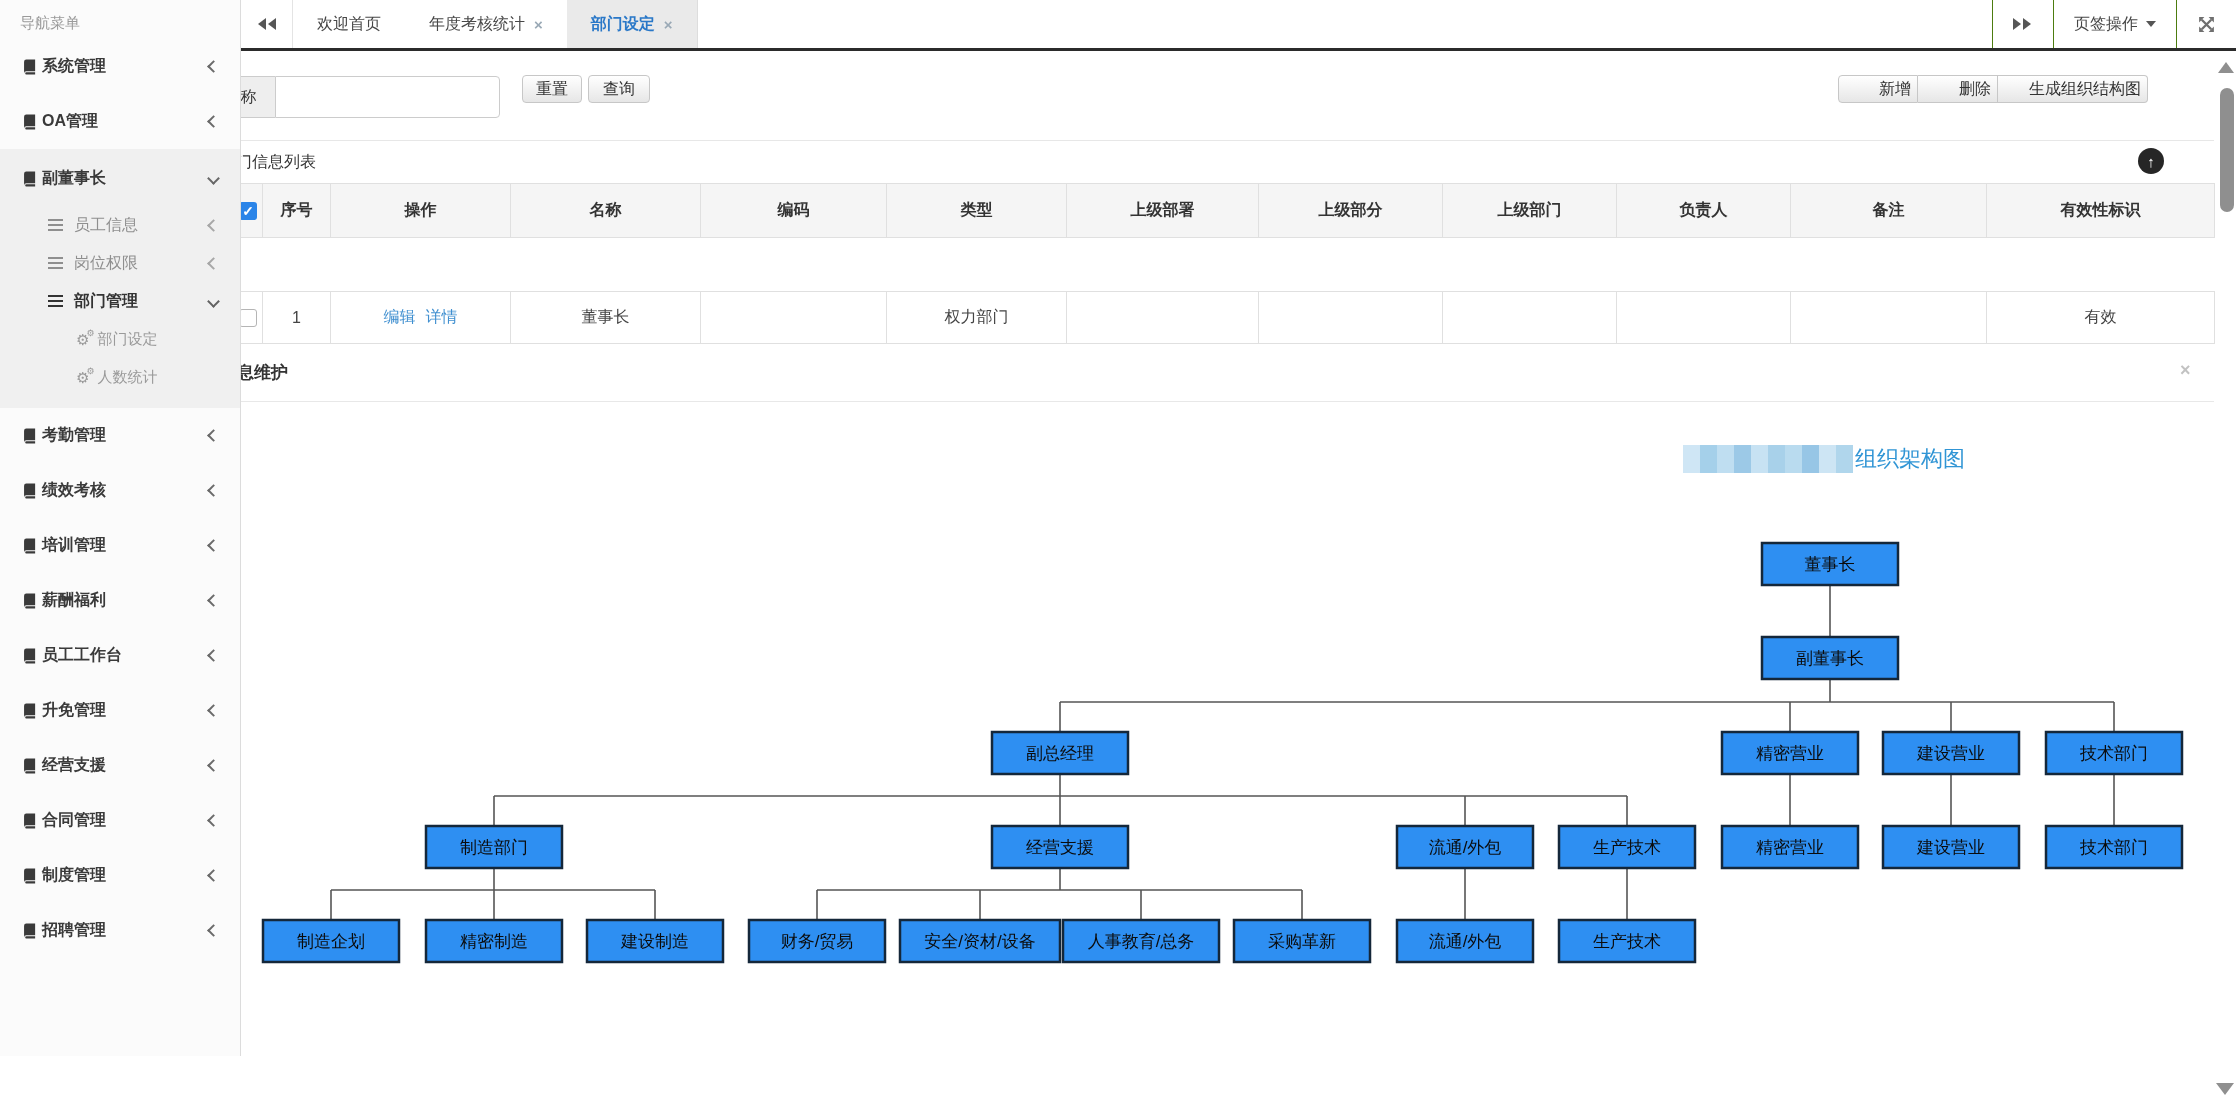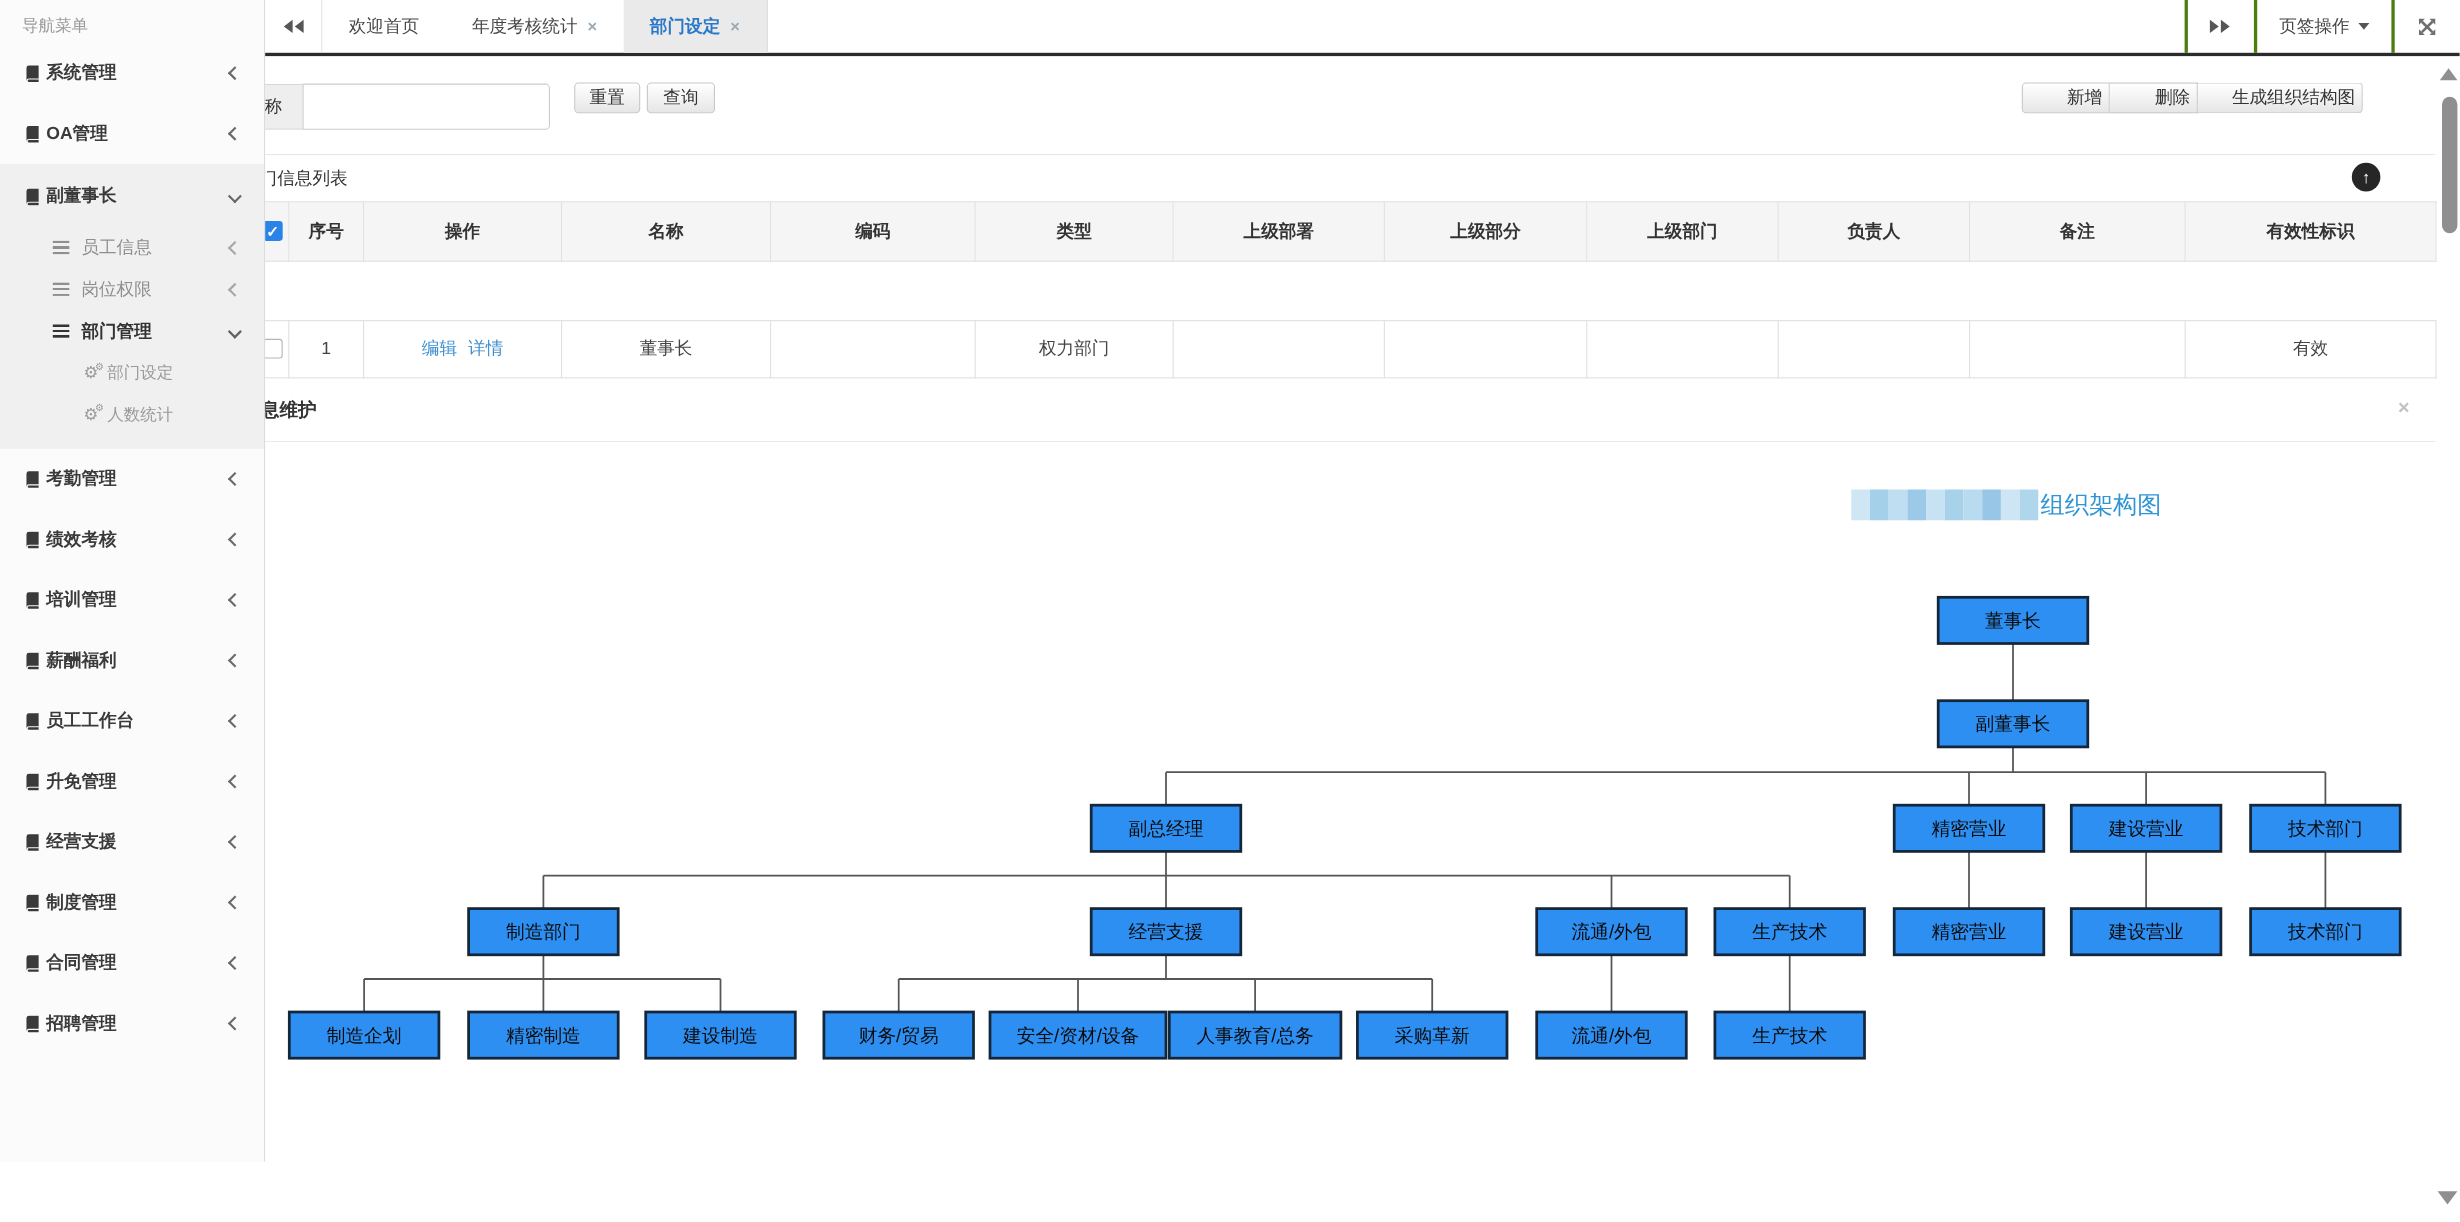--- a/index.html
+++ b/index.html
@@ -30,21 +30,21 @@
 
   
   .tabbar{position:absolute;left:240px;right:0;top:0;height:48px;background:#fff;
     border-bottom:3px solid #2b2b2b;display:flex;align-items:stretch;z-index:4;}
   .tab-scroll-btn{width:52px;border-right:1px solid #e4e4e4;display:flex;align-items:center;justify-content:center;cursor:pointer;}
   .tab-list{display:flex;align-items:stretch;}
   .tab{padding:0 24px;display:flex;align-items:center;gap:9px;font-size:16px;color:#474747;cursor:pointer;white-space:nowrap;}
   .tab.active{background:#eaeaea;color:#2a78c8;font-weight:bold;border-right:1px solid #ddd;}
   .tab-close{color:#9aa9b6;font-weight:bold;font-size:15px;}
   .tabbar-right{margin-left:auto;display:flex;align-items:stretch;}
-  .tb-seg{display:flex;align-items:center;justify-content:center;padding:0 20px;border-left:3px solid #4d7c0f;
+  .tb-seg{display:flex;align-items:center;justify-content:center;padding:0 20px;border-left:1px solid #4d7c0f;
     font-size:16px;color:#474747;cursor:pointer;gap:8px;text-align:right;}
   .caret{width:0;height:0;border:5px solid transparent;border-top:6px solid #555;margin-top:5px;}
   .dbl-tri{display:flex;}
   .dbl-tri i{width:0;height:0;border:6px solid transparent;display:block;}
   .dbl-tri.left i{border-right:8px solid #565656;border-left:0;margin-left:2px;}
   .dbl-tri.right i{border-left:8px solid #565656;border-right:0;margin-right:2px;}
 
   
   .content{position:absolute;left:150px;top:51px;width:2064px;z-index:1;}
   .toolbar{position:relative;height:89px;border-bottom:1px solid #e7e7e7;background:#fff;}
@@ -487,30 +487,30 @@
         </span>
         <span class="lbl">经营支援</span>
         <span class="chev left"></span>
       </div>
       <div class="nav-top">
         <span class="book-icon">
           <svg width="15" height="16" viewBox="0 0 16 16">
             <path fill="currentColor" d="M4.6 0h9.4v12.6H4.6A2.4 2.4 0 0 0 2.2 15V2.4A2.4 2.4 0 0 1 4.6 0zM4.6 13.6h9.4V16H4.6a1.2 1.2 0 0 1 0-2.4z"></path>
           </svg>
         </span>
+        <span class="lbl">合同管理</span>
+        <span class="chev left"></span>
+      </div>
+      <div class="nav-top">
+        <span class="book-icon">
+          <svg width="15" height="16" viewBox="0 0 16 16">
+            <path fill="currentColor" d="M4.6 0h9.4v12.6H4.6A2.4 2.4 0 0 0 2.2 15V2.4A2.4 2.4 0 0 1 4.6 0zM4.6 13.6h9.4V16H4.6a1.2 1.2 0 0 1 0-2.4z"></path>
+          </svg>
+        </span>
         <span class="lbl">制度管理</span>
-        <span class="chev left"></span>
-      </div>
-      <div class="nav-top">
-        <span class="book-icon">
-          <svg width="15" height="16" viewBox="0 0 16 16">
-            <path fill="currentColor" d="M4.6 0h9.4v12.6H4.6A2.4 2.4 0 0 0 2.2 15V2.4A2.4 2.4 0 0 1 4.6 0zM4.6 13.6h9.4V16H4.6a1.2 1.2 0 0 1 0-2.4z"></path>
-          </svg>
-        </span>
-        <span class="lbl">合同管理</span>
         <span class="chev left"></span>
       </div>
       <div class="nav-top">
         <span class="book-icon">
           <svg width="15" height="16" viewBox="0 0 16 16">
             <path fill="currentColor" d="M4.6 0h9.4v12.6H4.6A2.4 2.4 0 0 0 2.2 15V2.4A2.4 2.4 0 0 1 4.6 0zM4.6 13.6h9.4V16H4.6a1.2 1.2 0 0 1 0-2.4z"></path>
           </svg>
         </span>
         <span class="lbl">招聘管理</span>
         <span class="chev left"></span>

